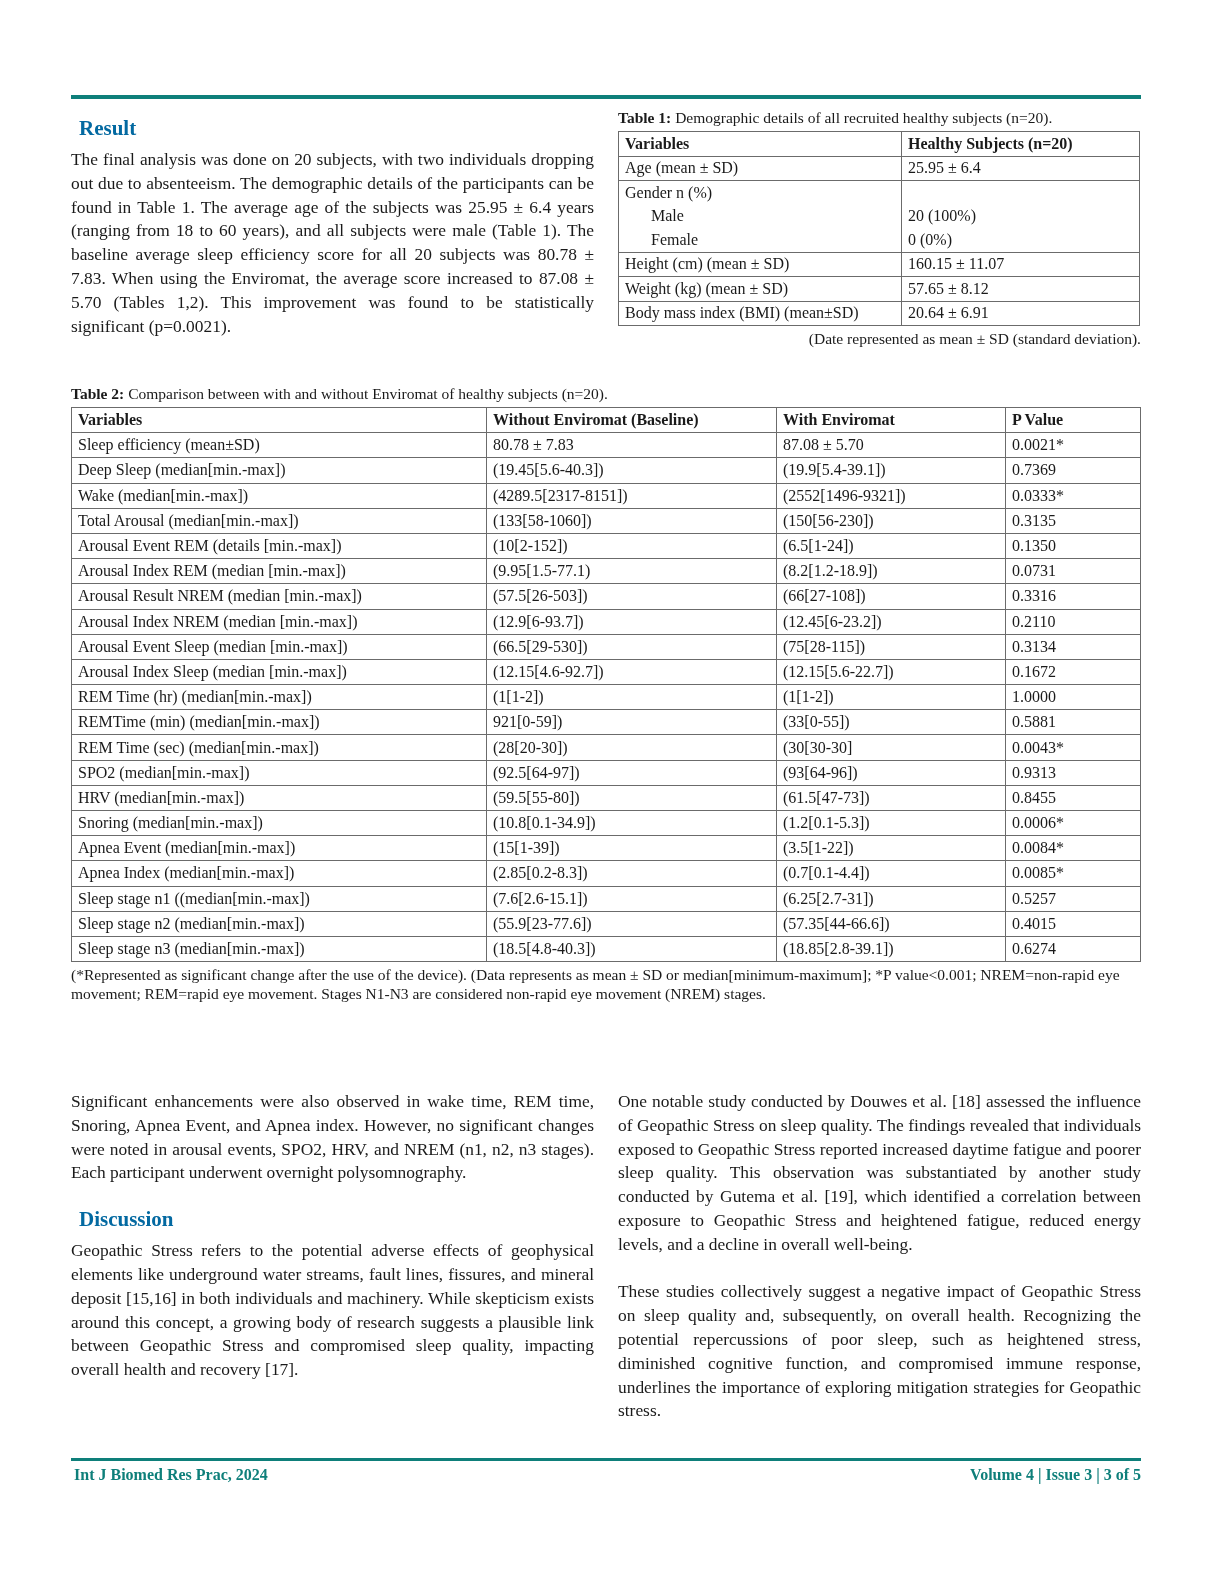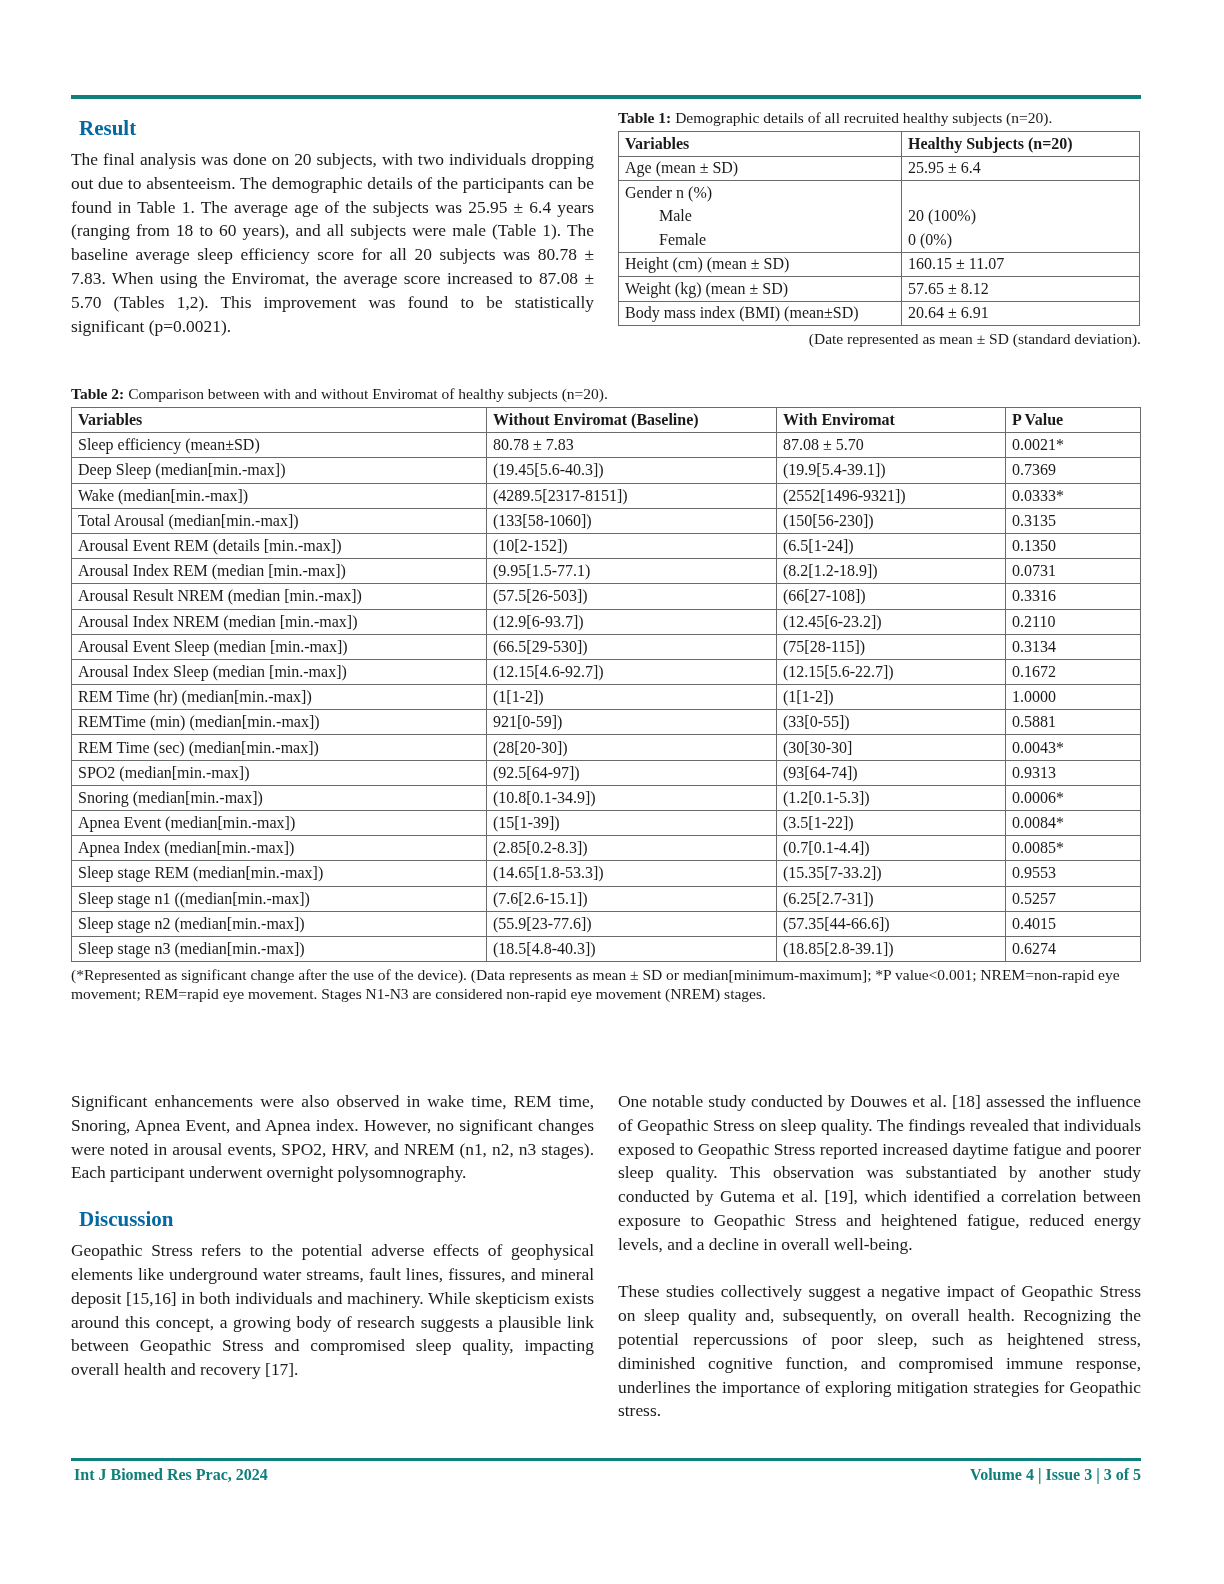--- a/index.html
+++ b/index.html
@@ -16,21 +16,21 @@
   .caption { font-size: 15.5px; line-height: 20px; margin: 0; }
   .caption b { font-weight: bold; }
   table { border-collapse: collapse; font-size: 16px; }
   td, th { border: 1px solid #6b6b6b; padding: 0 6px; text-align: left; font-weight: normal; white-space: nowrap; }
   th { font-weight: bold; }
 
   #t1 { width: 522px; }
   #t1 td, #t1 th { height: 23.5px; line-height: 22px; }
   #t1 .nob-b { border-bottom: none; }
   #t1 .nob-t { border-top: none; }
-  #t1 .indent { padding-left: 40px; margin-left: 16px; }
+  #t1 .indent { padding-left: 32px; margin-left: 16px; }
 
   #t2 { width: 1070px; }
   #t2 td, #t2 th { height: 24.2px; line-height: 22px; }
 
   .footnote { font-size: 15.5px; line-height: 19px; margin: 0; }
   .footer { position: absolute; top: 1466px; color: #0e7f7a; font-weight: bold; font-size: 16px; }
 </style>
 </head>
 <body>
 
@@ -168,48 +168,48 @@
         </tr>
         <tr>
           <td>REM Time (sec) (median[min.-max])</td>
           <td>(28[20-30])</td>
           <td>(30[30-30]</td>
           <td>0.0043*</td>
         </tr>
         <tr>
           <td>SPO2 (median[min.-max])</td>
           <td>(92.5[64-97])</td>
-          <td>(93[64-74])</td>
+          <td>(93[64-96])</td>
           <td>0.9313</td>
+        </tr>
+        <tr>
+          <td>HRV (median[min.-max])</td>
+          <td>(59.5[55-80])</td>
+          <td>(61.5[47-73])</td>
+          <td>0.8455</td>
         </tr>
         <tr>
           <td>Snoring (median[min.-max])</td>
           <td>(10.8[0.1-34.9])</td>
           <td>(1.2[0.1-5.3])</td>
           <td>0.0006*</td>
         </tr>
         <tr>
           <td>Apnea Event (median[min.-max])</td>
           <td>(15[1-39])</td>
           <td>(3.5[1-22])</td>
           <td>0.0084*</td>
         </tr>
         <tr>
           <td>Apnea Index (median[min.-max])</td>
           <td>(2.85[0.2-8.3])</td>
           <td>(0.7[0.1-4.4])</td>
           <td>0.0085*</td>
         </tr>
         <tr>
-          <td>Sleep stage REM (median[min.-max])</td>
-          <td>(14.65[1.8-53.3])</td>
-          <td>(15.35[7-33.2])</td>
-          <td>0.9553</td>
-        </tr>
-        <tr>
           <td>Sleep stage n1 ((median[min.-max])</td>
           <td>(7.6[2.6-15.1])</td>
           <td>(6.25[2.7-31])</td>
           <td>0.5257</td>
         </tr>
         <tr>
           <td>Sleep stage n2 (median[min.-max])</td>
           <td>(55.9[23-77.6])</td>
           <td>(57.35[44-66.6])</td>
           <td>0.4015</td>

